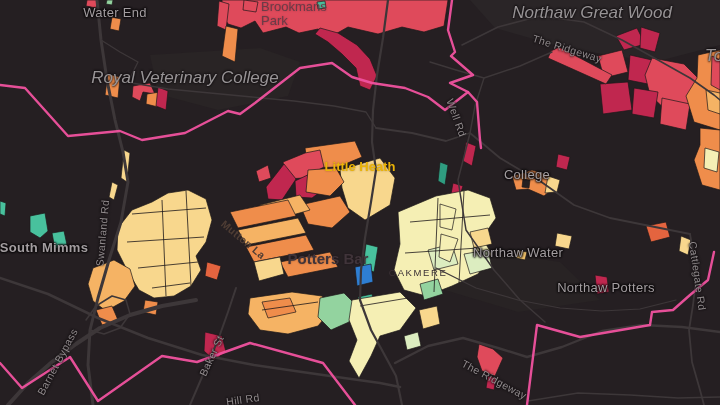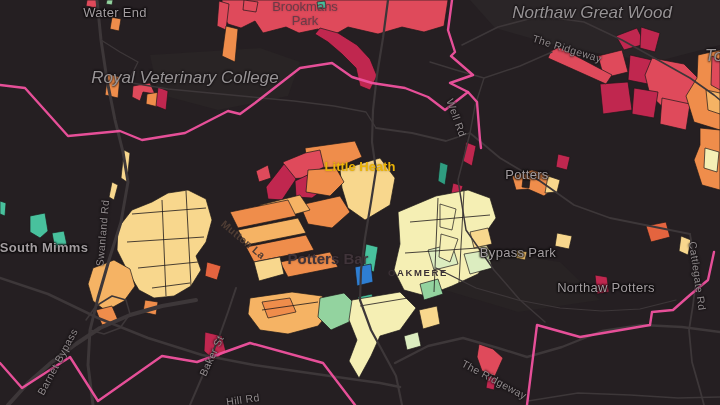--- a/index.html
+++ b/index.html
@@ -11,30 +11,30 @@
   #map-svg{position:absolute;left:0;top:0;}
   .lbl{
     position:absolute;white-space:nowrap;pointer-events:none;
     font-family:"Liberation Sans",sans-serif;line-height:1.1;
   }
   .place{
     color:#a39da0;font-size:13px;letter-spacing:.3px;
     text-shadow:0 1px 2px rgba(12,9,11,.95),0 -1px 2px rgba(12,9,11,.95),1px 0 2px rgba(12,9,11,.95),-1px 0 2px rgba(12,9,11,.95);
   }
   .place-dark{
-    color:#6b3c48;font-size:13px;text-align:center;white-space:normal;width:88px;
+    color:#6b3c48;font-size:13px;text-align:left;white-space:normal;width:88px;
     text-shadow:0 0 2px rgba(60,12,24,.35);
   }
   .wood{
     color:#979395;font-style:italic;font-size:17px;
     text-shadow:0 1px 2px rgba(12,9,11,.9),0 -1px 2px rgba(12,9,11,.9);
   }
   .suburb{color:#eab308;font-weight:bold;font-size:13px;text-shadow:0 0 2px rgba(20,8,12,.35);}
   .town{color:#40343a;font-weight:bold;font-size:15px;text-shadow:0 0 2px rgba(20,8,12,.4);}
-  .district{color:#3a3035;font-weight:bold;font-size:9.5px;letter-spacing:1.6px;}
+  .district{color:#3a3035;font-weight:normal;font-size:9.5px;letter-spacing:1.6px;}
   .road-lbl{
     color:#908a8c;font-size:10.5px;letter-spacing:.4px;
     text-shadow:0 1px 2px rgba(12,9,11,.9),0 -1px 2px rgba(12,9,11,.9);
   }
   .road-dark{color:#4f3d34;font-size:10.5px;font-weight:bold;letter-spacing:.4px;}
 </style>
 </head>
 <body>
 
 <div id="map-root" style="background: rgb(37, 31, 34);">
@@ -159,27 +159,27 @@
       <polyline points="714,252 708,280 690,295 673,310 652,312 650,325 580,337 537,325 527,405" fill="none" stroke="#f0529f" stroke-width="2.4" stroke-linecap="round" stroke-linejoin="round" opacity="0.95"></polyline>
     </svg>
   <div id="label-layer">
       <div class="lbl place" style="left: 115px; top: 13px; transform: translate(-50%, -50%) rotate(0deg);">Water End</div>
       <div class="lbl place-dark" style="left: 305px; top: 14px; transform: translate(-50%, -50%) rotate(0deg);">Brookmans Park</div>
       <div class="lbl wood" style="left: 592px; top: 13px; transform: translate(-50%, -50%) rotate(0deg);">Northaw Great Wood</div>
       <div class="lbl road-lbl" style="left: 567px; top: 49px; transform: translate(-50%, -50%) rotate(17deg);">The Ridgeway</div>
       <div class="lbl wood" style="left: 185px; top: 78px; transform: translate(-50%, -50%) rotate(0deg);">Royal Veterinary College</div>
       <div class="lbl road-lbl" style="left: 456px; top: 118px; transform: translate(-50%, -50%) rotate(70deg);">Well Rd</div>
       <div class="lbl suburb" style="left: 360px; top: 167px; transform: translate(-50%, -50%) rotate(0deg);">Little Heath</div>
-      <div class="lbl place" style="left: 527px; top: 175px; transform: translate(-50%, -50%) rotate(0deg);">Potters</div>
+      <div class="lbl place" style="left: 527px; top: 175px; transform: translate(-50%, -50%) rotate(0deg);">College</div>
       <div class="lbl place" style="left: 44px; top: 248px; transform: translate(-50%, -50%) rotate(0deg); font-weight: bold;">South Mimms</div>
       <div class="lbl road-lbl" style="left: 103px; top: 233px; transform: translate(-50%, -50%) rotate(-85deg);">Swanland Rd</div>
       <div class="lbl road-dark" style="left: 243px; top: 240px; transform: translate(-50%, -50%) rotate(40deg);">Mutton La</div>
       <div class="lbl town" style="left: 328px; top: 259px; transform: translate(-50%, -50%) rotate(0deg); text-align: center;">Potters Bar</div>
       <div class="lbl district" style="left: 418px; top: 273px; transform: translate(-50%, -50%) rotate(0deg);">OAKMERE</div>
-      <div class="lbl place" style="left: 518px; top: 253px; transform: translate(-50%, -50%) rotate(0deg);">Bypass Park</div>
+      <div class="lbl place" style="left: 518px; top: 253px; transform: translate(-50%, -50%) rotate(0deg);">Northaw Water</div>
       <div class="lbl place" style="left: 606px; top: 288px; transform: translate(-50%, -50%) rotate(0deg);">Northaw Potters</div>
       <div class="lbl road-lbl" style="left: 697px; top: 276px; transform: translate(-50%, -50%) rotate(82deg);">Cattlegate Rd</div>
       <div class="lbl road-lbl" style="left: 58px; top: 362px; transform: translate(-50%, -50%) rotate(-62deg);">Barnet Bypass</div>
       <div class="lbl road-lbl" style="left: 212px; top: 356px; transform: translate(-50%, -50%) rotate(-65deg);">Baker St</div>
       <div class="lbl road-lbl" style="left: 243px; top: 400px; transform: translate(-50%, -50%) rotate(-8deg);">Hill Rd</div>
       <div class="lbl road-lbl" style="left: 494px; top: 380px; transform: translate(-50%, -50%) rotate(28deg);">The Ridgeway</div>
       <div class="lbl wood" style="left: 714px; top: 56px; transform: translate(-50%, -50%) rotate(0deg);">To</div>
     </div>
 </div>
 

